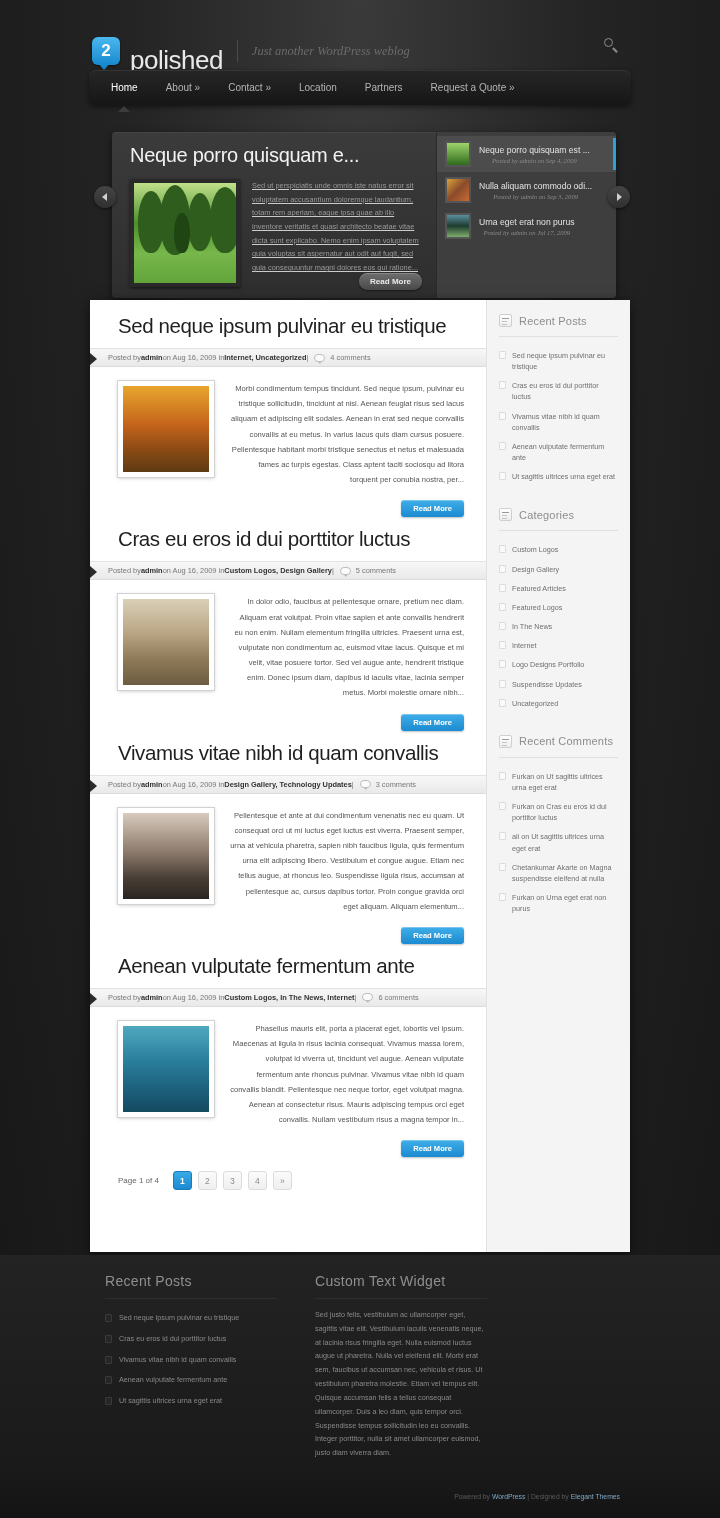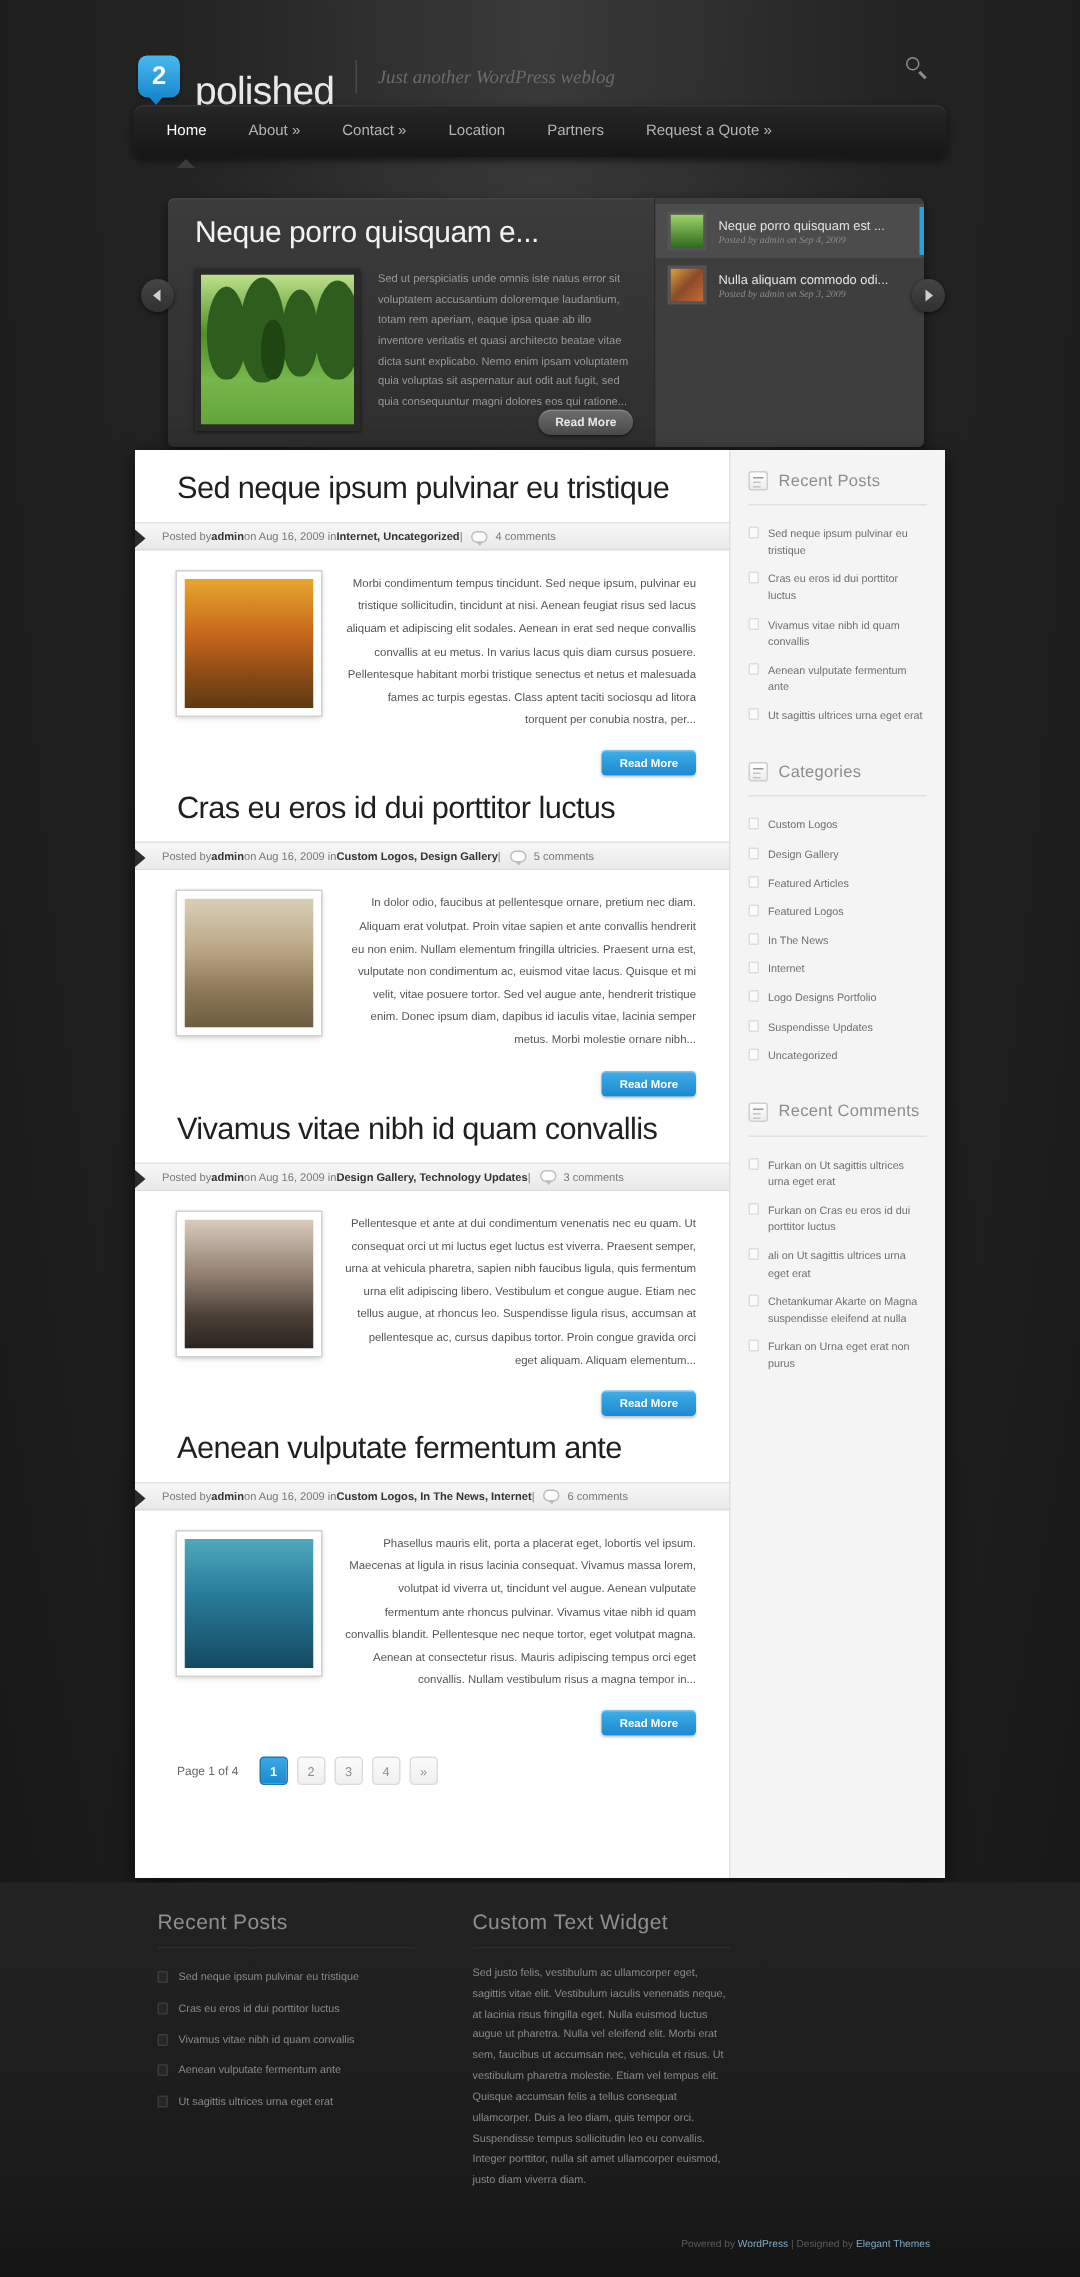--- a/index.html
+++ b/index.html
@@ -139,21 +139,21 @@
     display: flex;
   }
   .slide-main { width: 324px; padding: 12px 14px 12px 18px; position: relative; }
   .slide-title {
     font-size: 20px;
     color: #f2f2f2;
     letter-spacing: -0.3px;
     margin-bottom: 12px;
     font-weight: normal;
   }
-  .slide-body { display: flex; gap: 12px; }
+  .slide-body { display: flex; gap: 12px; text-decoration: underline; }
   .slide-thumb {
     width: 110px; height: 108px;
     border: 4px solid #2a2a2a;
     background: linear-gradient(to bottom, #bfe08a 0%, #4d8f2c 40%, #77b64a 70%, #63a53b 100%);
     flex-shrink: 0;
     position: relative;
     overflow: hidden;
     box-shadow: 0 1px 3px rgba(0,0,0,0.6);
   }
   .slide-thumb .tree {
@@ -186,20 +186,21 @@
     border-radius: 0 4px 4px 0;
     padding: 4px 0;
   }
   .slide-entry {
     display: flex;
     align-items: center;
     gap: 8px;
     padding: 5px 8px;
     cursor: pointer;
     position: relative;
+    text-align: center;
   }
   .slide-entry.active { background: #4c4c4c; }
   .slide-entry.active:after {
     content: "";
     position: absolute;
     right: 0; top: 2px; bottom: 2px;
     width: 3px;
     background: #2e9fd8;
   }
   .entry-thumb {
@@ -541,20 +542,27 @@
         <div class="entry-meta">
           <div class="entry-title">Neque porro quisquam est ...</div>
           <div class="entry-sub">Posted by admin on Sep 4, 2009</div>
         </div>
       </div>
       <div class="slide-entry">
         <div class="entry-thumb t2"></div>
         <div class="entry-meta">
           <div class="entry-title">Nulla aliquam commodo odi...</div>
           <div class="entry-sub">Posted by admin on Sep 3, 2009</div>
+        </div>
+      </div>
+      <div class="slide-entry">
+        <div class="entry-thumb t3"></div>
+        <div class="entry-meta">
+          <div class="entry-title">Urna eget erat non purus</div>
+          <div class="entry-sub">Posted by admin on Jul 17, 2009</div>
         </div>
       </div>
     </div>
 </div>
 <div class="slider-arrow" id="arrow-prev">
     <span></span>
   </div>
 <div class="slider-arrow" id="arrow-next">
     <span></span>
   </div>

